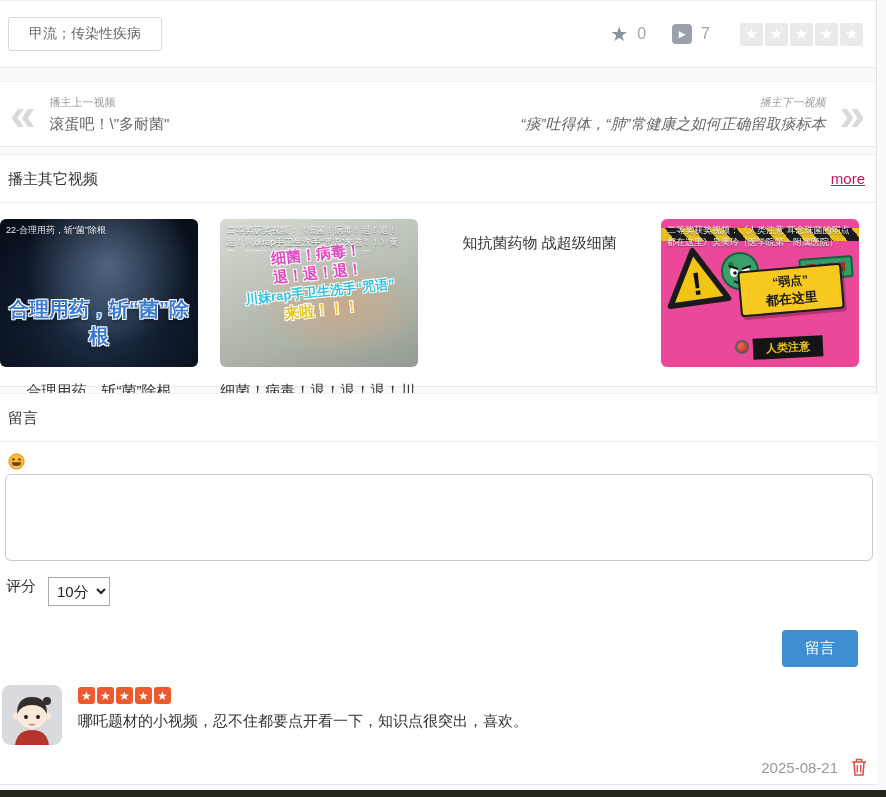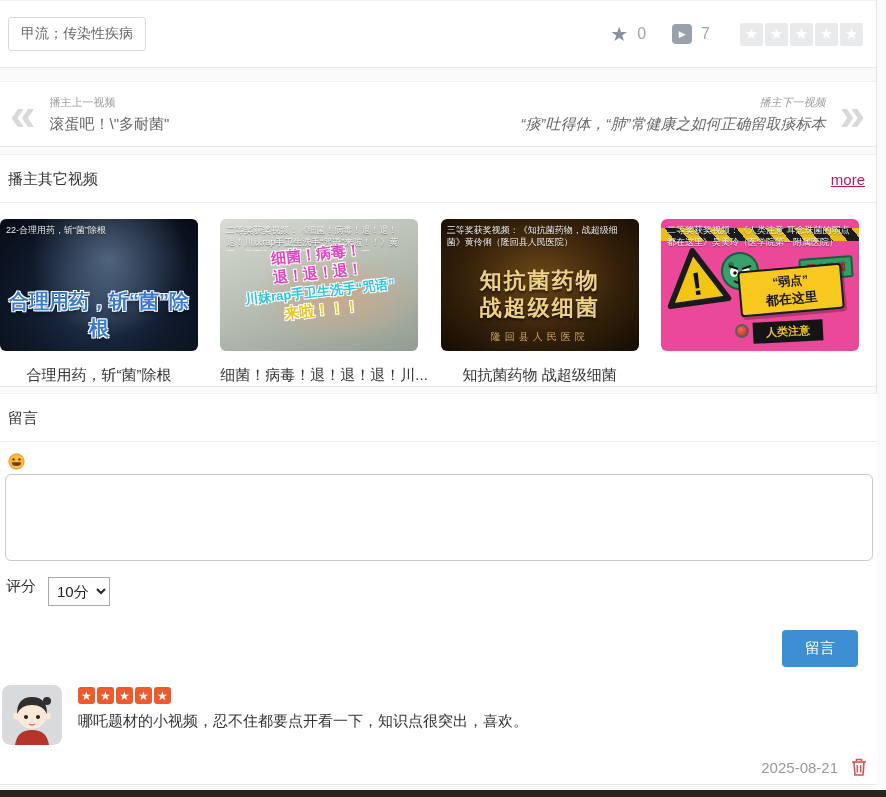--- a/index.html
+++ b/index.html
@@ -6,47 +6,47 @@
   html,body { width:886px; height:797px; }
   body {
     font-family: "Liberation Sans", "DejaVu Sans", sans-serif;
     background:#fafafa; position:relative; overflow:hidden; color:#333;
   }
   .rightline { position:absolute; top:0; right:9px; width:1px; height:784px; background:#e3e3e3; }
   .card { width:877px; background:#fff; border-top:1px solid #f1f1f1; border-bottom:1px solid #e9e9e9; }
 
   
   .card1 { height:68px; display:flex; align-items:center; justify-content:space-between; padding:0 14px 0 8px; }
-  .tag-box { border:1px solid #d9d9d9; border-radius:3px; padding:7px 12px; font-size:14px; color:#666; }
+  .tag-box { border:1px solid #d9d9d9; border-radius:3px; padding:7px 20px; font-size:14px; color:#666; }
   .stats { display:flex; align-items:center; }
   .fav-star { font-size:20px; color:#8b919c; }
   .stat-num { font-size:16px; color:#a0a6ad; margin:0 0 0 9px; }
   .play-ico { width:20px; height:20px; background:#9aa1ab; border-radius:4px; color:#fff; font-size:9px;
               display:flex; align-items:center; justify-content:center; margin-left:26px; }
   .rate-widget { display:flex; gap:2px; margin-left:30px; }
   .rate-box { width:23px; height:23px; background:#e9eaec; border-radius:2px; color:#fff; font-size:15px;
               display:flex; align-items:center; justify-content:center; }
 
   
   .card2 { height:66px; margin-top:13px; display:flex; align-items:center; justify-content:space-between; padding:0 12px 0 10px; }
   .navside { display:flex; align-items:center; gap:14px; max-width:48%; }
   .chev { font-size:46px; color:#d9d9d9; line-height:40px; font-weight:bold; }
   .nav-label { font-size:11px; color:#9a9a9a; margin-bottom:5px; }
   .nav-title { font-size:15px; color:#666; white-space:nowrap; }
   .nav-right { text-align:right;font-style:italic; }
 
   
   .card3 { height:233px; margin-top:7px; }
-  .ov-header { display:flex; justify-content:space-between; align-items:center; padding:15px 12px 13px 8px;
+  .ov-header { display:flex; justify-content:space-between; align-items:flex-start; padding:15px 12px 13px 8px;
                border-bottom:1px solid #ececec; }
   .ov-title { font-size:15px; color:#333; }
   .more { font-size:15px; color:#be185d; cursor:pointer;text-decoration:underline; }
   .thumbs { display:flex; justify-content:space-between; padding:16px 18px 0 0; }
   .vcol { width:198px; }
-  .thumb { width:198px; height:132px; border-radius:6px; overflow:hidden; position:relative; }
+  .thumb { width:198px; height:148px; border-radius:6px; overflow:hidden; position:relative; }
   .thumb-top { position:absolute; top:0; left:0; right:0; padding:5px 6px; font-size:9px; line-height:1.35;
                color:rgba(255,255,255,.92); max-height:32px; overflow:hidden; text-shadow:0 1px 1px rgba(0,0,0,.5); z-index:3; }
   .caption { margin-top:15px; text-align:center; font-size:15px; color:#333; white-space:nowrap; }
 
   .t1 { background: radial-gradient(circle at 55% 30%, rgba(150,180,215,.45), rgba(150,180,215,0) 55%),
                     radial-gradient(ellipse at 50% 65%, #24364f 0%, #101b2d 50%, #070c16 100%); }
   .t1-main { position:absolute; top:52%; left:0; right:0; text-align:center; font-size:20px; font-weight:bold; color:#3a7bd0;
              text-shadow:-1px -1px 0 #fff,1px -1px 0 #fff,-1px 1px 0 #fff,1px 1px 0 #fff,0 3px 4px rgba(0,0,0,.6); }
 
   .t2 { background: radial-gradient(ellipse 62% 48% at 60% 60%, rgba(203,168,138,.9), rgba(203,168,138,0) 70%),
@@ -159,28 +159,20 @@
           <div class="t2-l1">细菌！病毒！</div>
           <div class="t2-l2">退！退！退！</div>
           <div class="t2-l3">川妹rap手卫生洗手“咒语”</div>
           <div class="t2-l4">来啦！！！</div>
         </div>
       </div>
       <div class="caption">细菌！病毒！退！退！退！川...</div>
     </div>
 
     <div class="vcol">
-      <div class="thumb t3">
-        <div class="thumb-top">三等奖获奖视频：《知抗菌药物，战超级细菌》黄伶俐（隆回县人民医院）</div>
-        <div class="t3-main">
-          <div>知抗菌药物</div>
-          <div>战超级细菌</div>
-        </div>
-        <div class="t3-bottom">隆回县人民医院</div>
-      </div>
       <div class="caption">知抗菌药物 战超级细菌</div>
     </div>
 
     <div class="vcol">
       <div class="thumb t4">
         <div class="t4-stripes"></div>
         <div class="thumb-top">二等奖获奖视频：《人类注意 耳念珠菌的弱点都在这里》吴美玲（医学院第一附属医院）</div>
         <svg class="t4-tri" width="66" height="64" viewBox="0 0 70 66">
           <polygon points="35,5 66,60 4,60" fill="#f2c514" stroke="#1a1a1a" stroke-width="6" stroke-linejoin="round"></polygon>
           <text x="35" y="52" text-anchor="middle" font-size="34" font-weight="bold" fill="#111" font-family="Liberation Sans, sans-serif">!</text>

